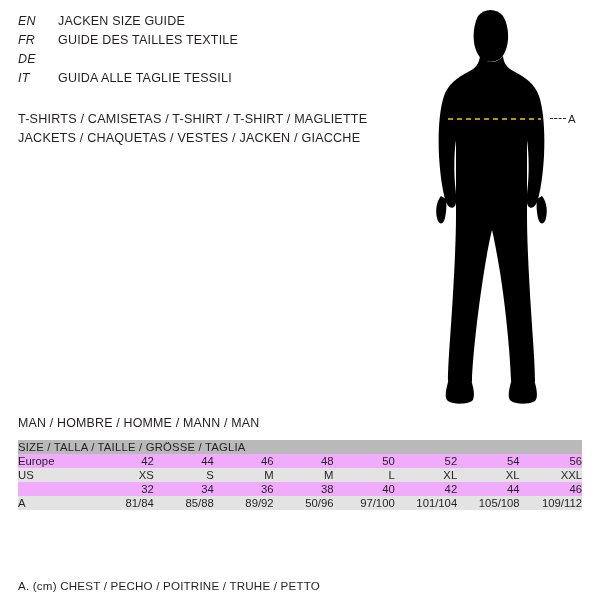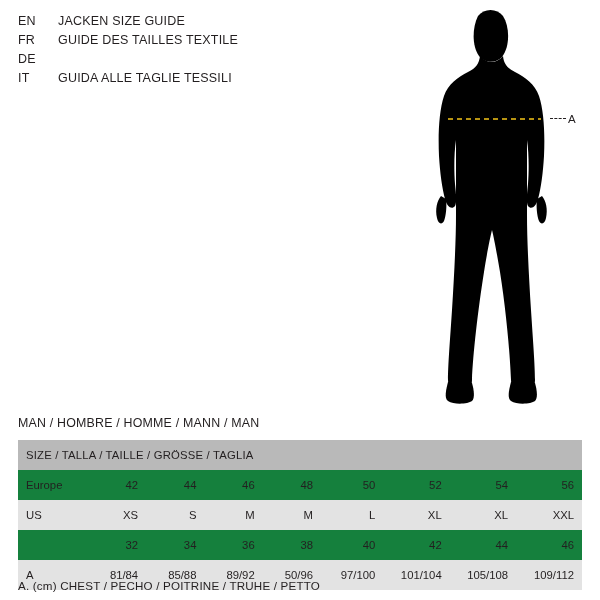--- a/index.html
+++ b/index.html
@@ -32,20 +32,21 @@
     display: flex;
     align-items: baseline;
     height: 19px;
     font-size: 12.5px;
     letter-spacing: 0.2px;
   }
   .lang-code {
     width: 40px;
     flex: 0 0 40px;
     color: #231f20;
+    font-style: italic;
   }
   .lang-text {
     flex: 1;
   }
 
   
   .cat-block {
     position: absolute;
     left: 18px;
     top: 110px;
@@ -97,32 +98,32 @@
   table.size-table {
     position: absolute;
     left: 18px;
     top: 440px;
     width: 564px;
     border-collapse: collapse;
     font-size: 11.3px;
     color: #231f20;
   }
   table.size-table td {
-    padding: 8px;
+    padding: 0;
     height: 14px;
     vertical-align: middle;
   }
   tr.head-row {
     background: #b9b9b9;
   }
   tr.shade {
     background: #e3e3e3;
   }
   tr.plain {
-    background: #15803d;
+    background: #f0abfc;
   }
   td.rowlabel {
     width: 86px;
     padding-left: 2px;
     text-align: left;
   }
   td.val {
     width: 68px;
     text-align: right;
   }
@@ -156,20 +157,24 @@
     </div>
     <div class="lang-row">
       <span class="lang-code">DE</span>
     </div>
     <div class="lang-row">
       <span class="lang-code">IT</span>
       <span class="lang-text">GUIDA ALLE TAGLIE TESSILI</span>
     </div>
   </div>
 
+  <div class="cat-block">
+    <div class="cat-line">T-SHIRTS / CAMISETAS / T-SHIRT / T-SHIRT / MAGLIETTE</div>
+    <div class="cat-line">JACKETS / CHAQUETAS / VESTES / JACKEN / GIACCHE</div>
+  </div>
 
   <div class="figure-wrap">
     <svg class="figure-svg" width="200" height="400" viewBox="0 0 200 400">
       <g fill="#000000">
 
         <path d="M78,6 C72,18 72,36 79,46 C84,53 96,54 102,47 C110,37 110,17 103,6 C97,-2 84,-2 78,6 Z"></path>
 
         <path d="M80,46
                  C79,54 76,58 68,62
                  C58,67 48,74 44,86

